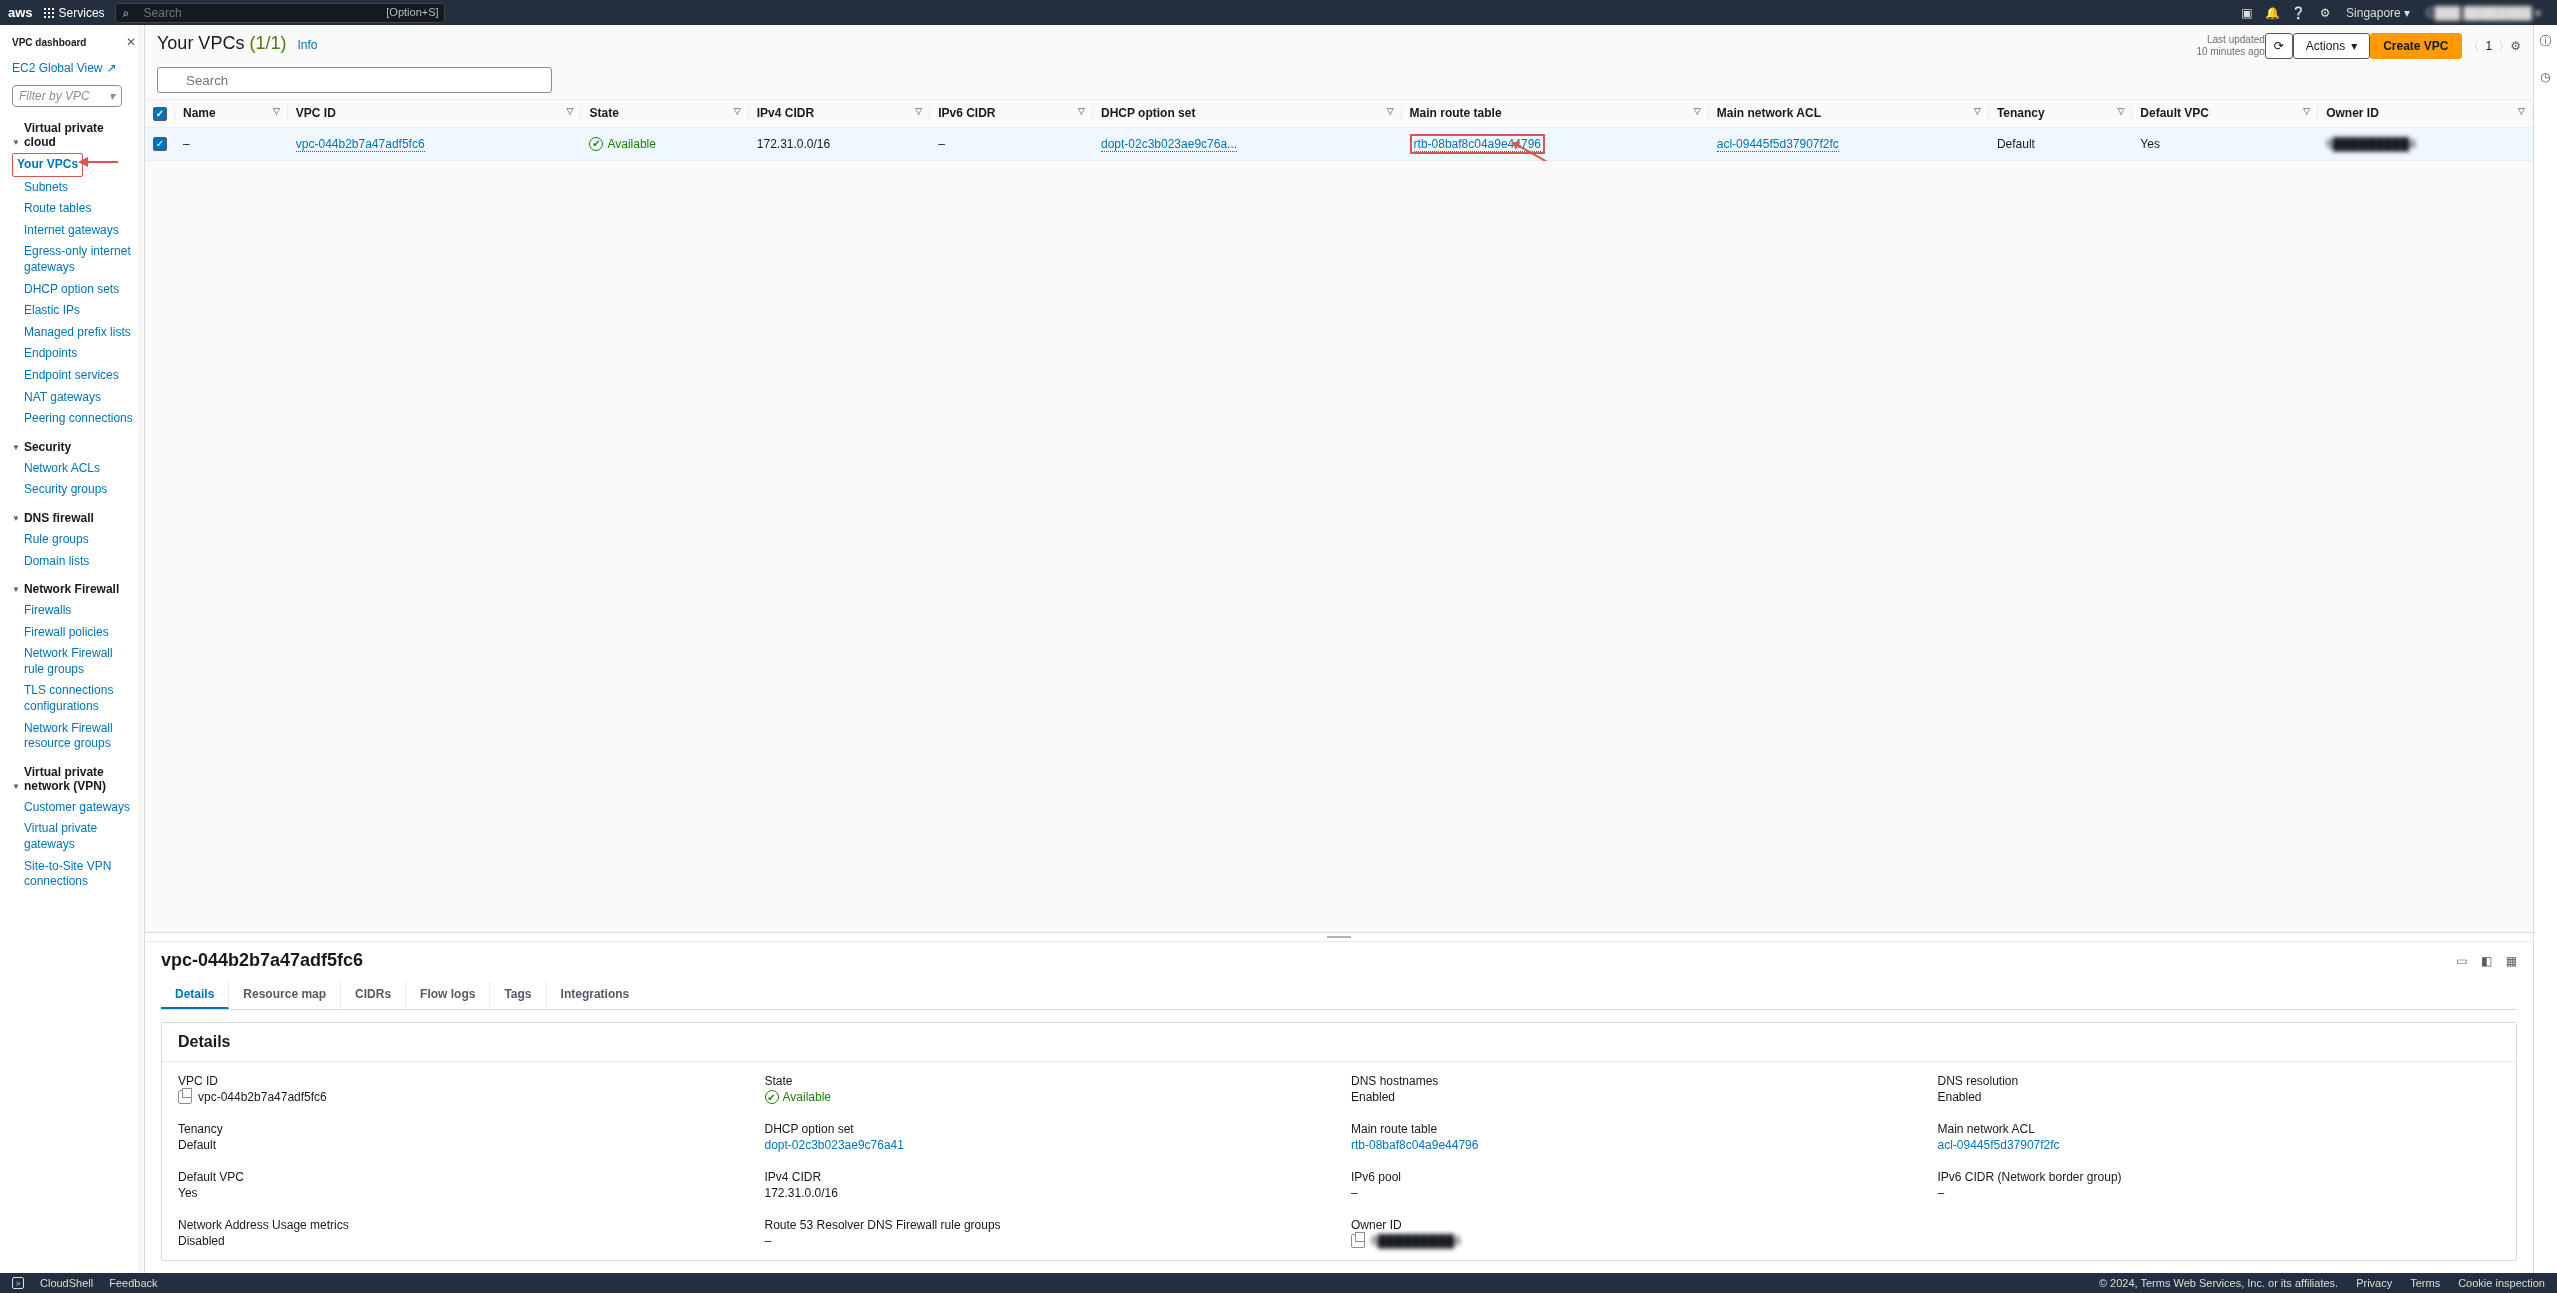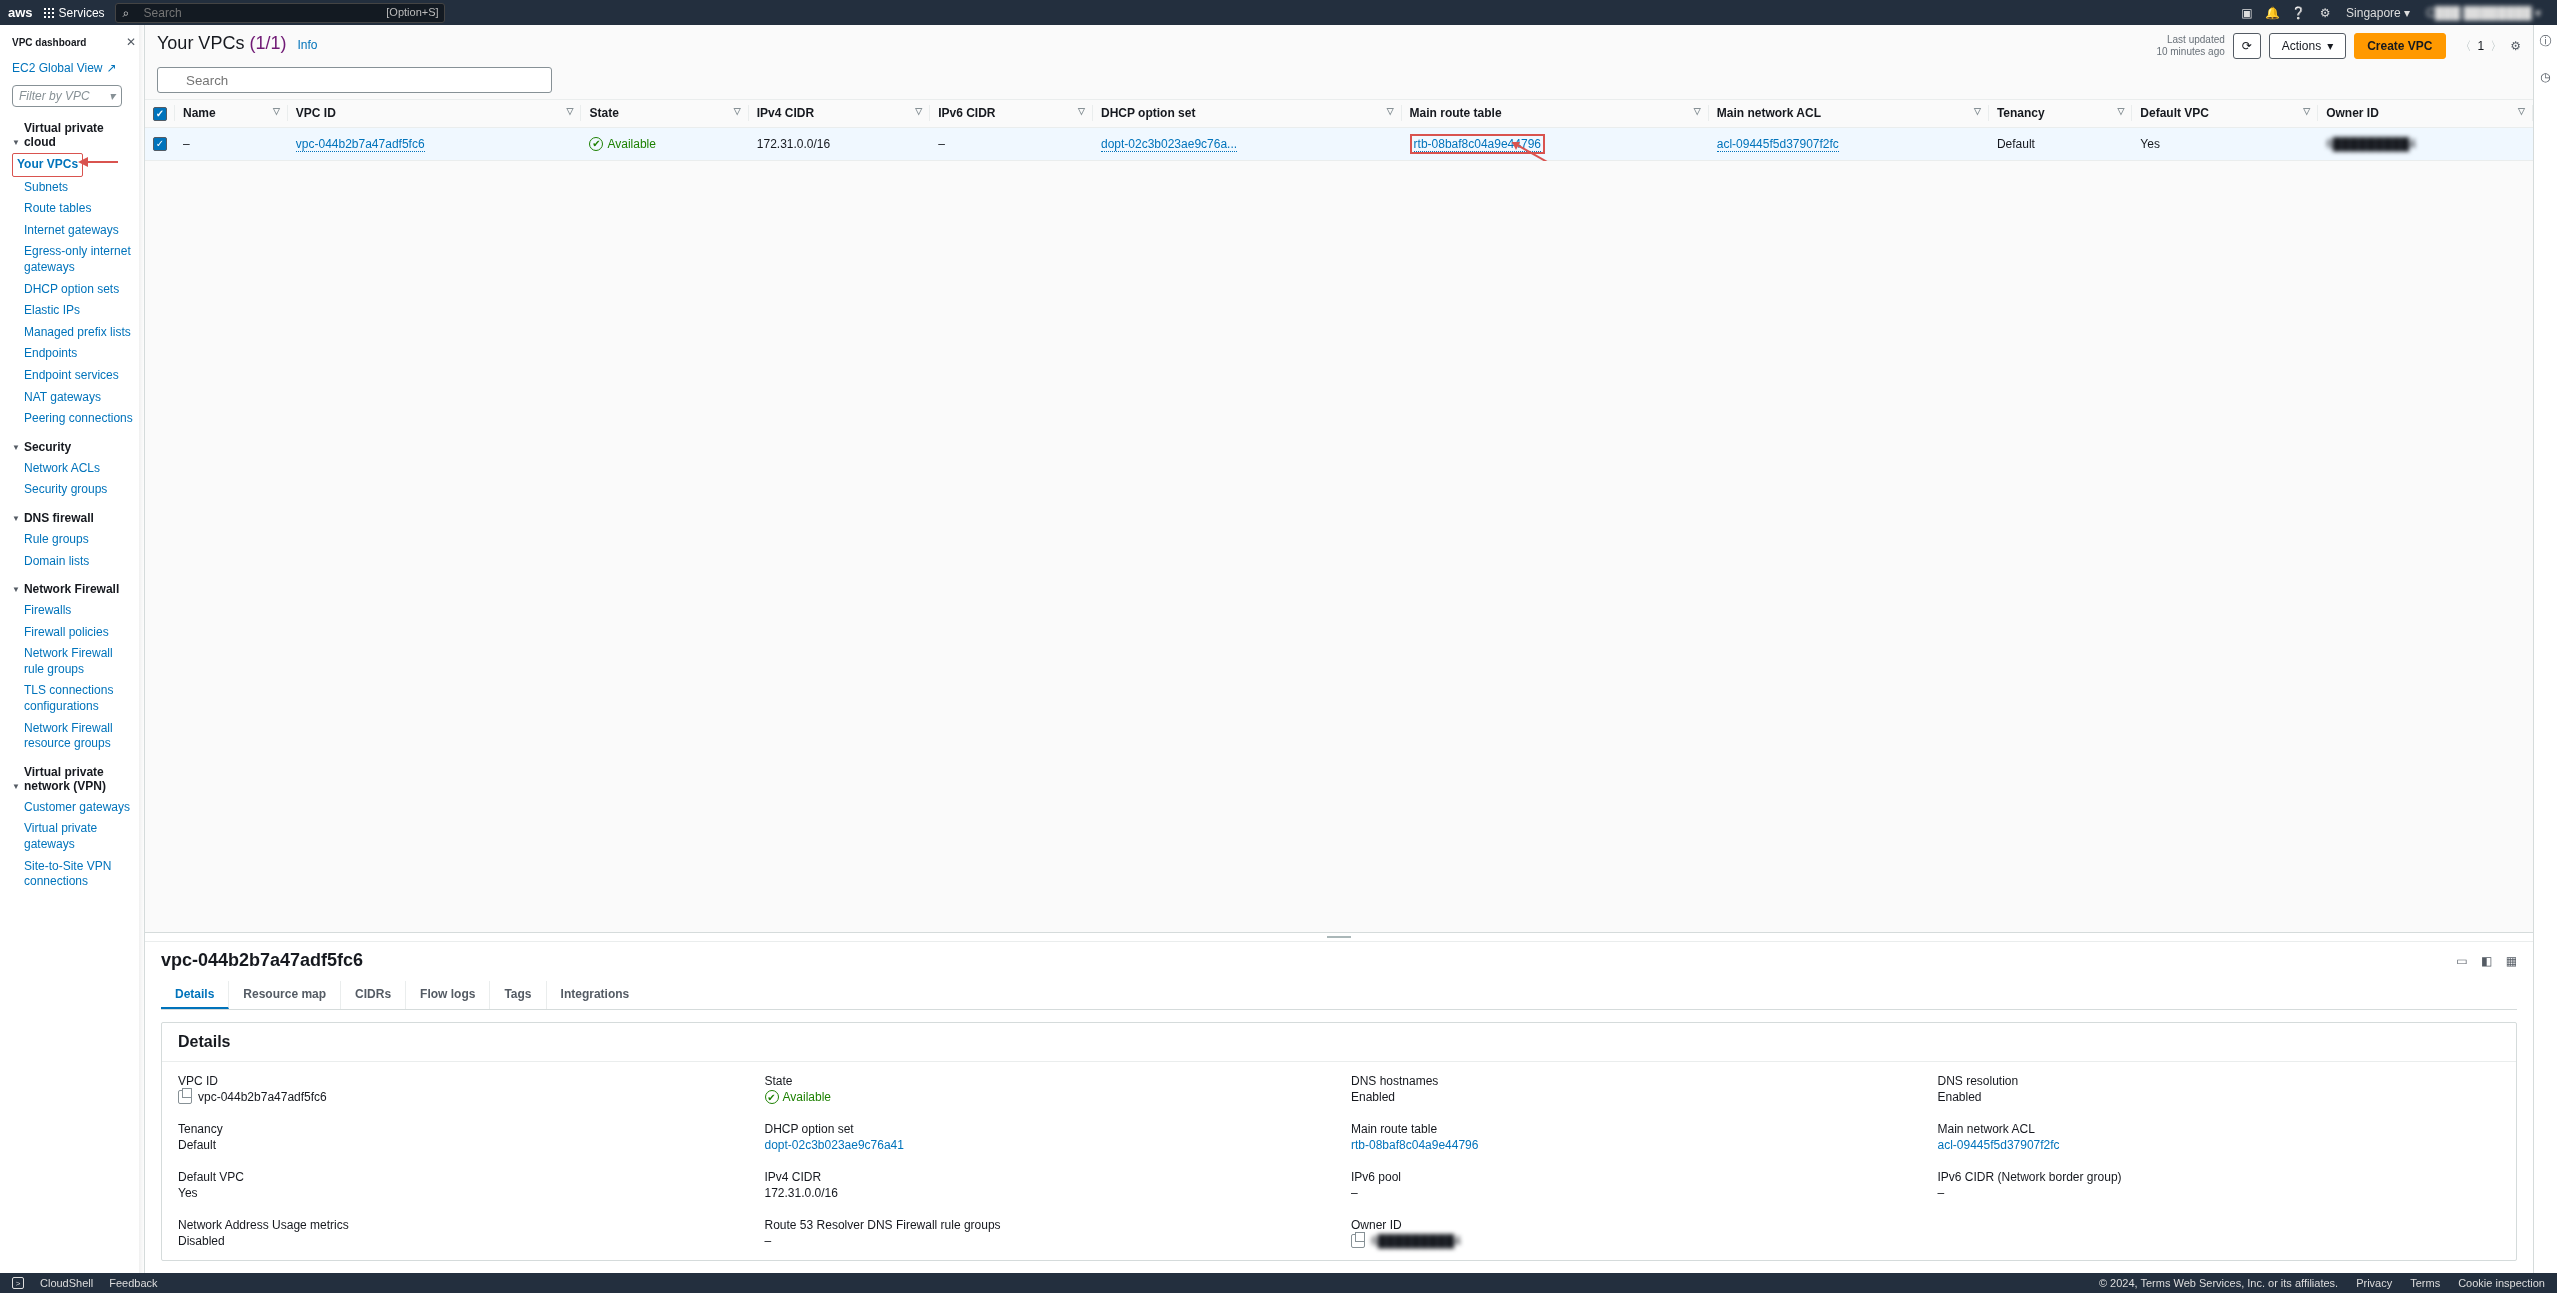--- a/index.html
+++ b/index.html
@@ -36,23 +36,23 @@
 .sb-item.active-wrap { padding:0; }
 .caret::before { content:"▼"; font-size:8px; color:#545b64; display:inline-block; transform: translateY(-1px);}
 
 .main { flex: 1; display: flex; flex-direction: column; overflow: hidden; position:relative;}
 .rightrail { width: 24px; border-left:1px solid #d5dbdb; display:flex; flex-direction:column; align-items:center; gap:20px; padding-top:8px; flex-shrink:0; background:#fff;}
 .rightrail .ri { color:#545b64; cursor:pointer; }
 
 
 .page-head { padding: 8px 12px; display:flex; align-items:flex-start; justify-content:space-between; border-bottom: 0; background:#fafafa;}
 .page-title { font-size: 18px; font-weight: 400; color:#16191f;}
-.page-title .count { color:#701a75; }
+.page-title .count { color:#4d7c0f; }
 .page-title .info { color:#0073bb; font-size:12px; margin-left:6px; cursor:pointer;}
-.head-actions { display:flex; align-items:center; gap:8px; }
+.head-actions { display:flex; align-items:center; gap:0; }
 .last-upd { text-align:right; font-size:10px; color:#687078; line-height:1.2; }
 .btn { height: 26px; padding: 0 12px; border: 1px solid #545b64; border-radius: 3px; background:#fff; color:#16191f; font-size:12px; cursor:pointer; display:inline-flex; align-items:center; gap:6px;}
 .btn.icon-only { padding:0; width:28px; justify-content:center;}
 .btn.primary { background:#ff9900; border-color:#ff9900; color:#16191f; font-weight:700;}
 .pager { display:flex; align-items:center; gap:6px; color:#545b64; margin-left:6px;}
 .pager .pg { cursor:pointer; color:#aab7b8;}
 .pager .num { color:#16191f; }
 .gear { color:#545b64; cursor:pointer;}
 
 .search-row { padding: 0 12px 6px 12px; background:#fafafa;}

